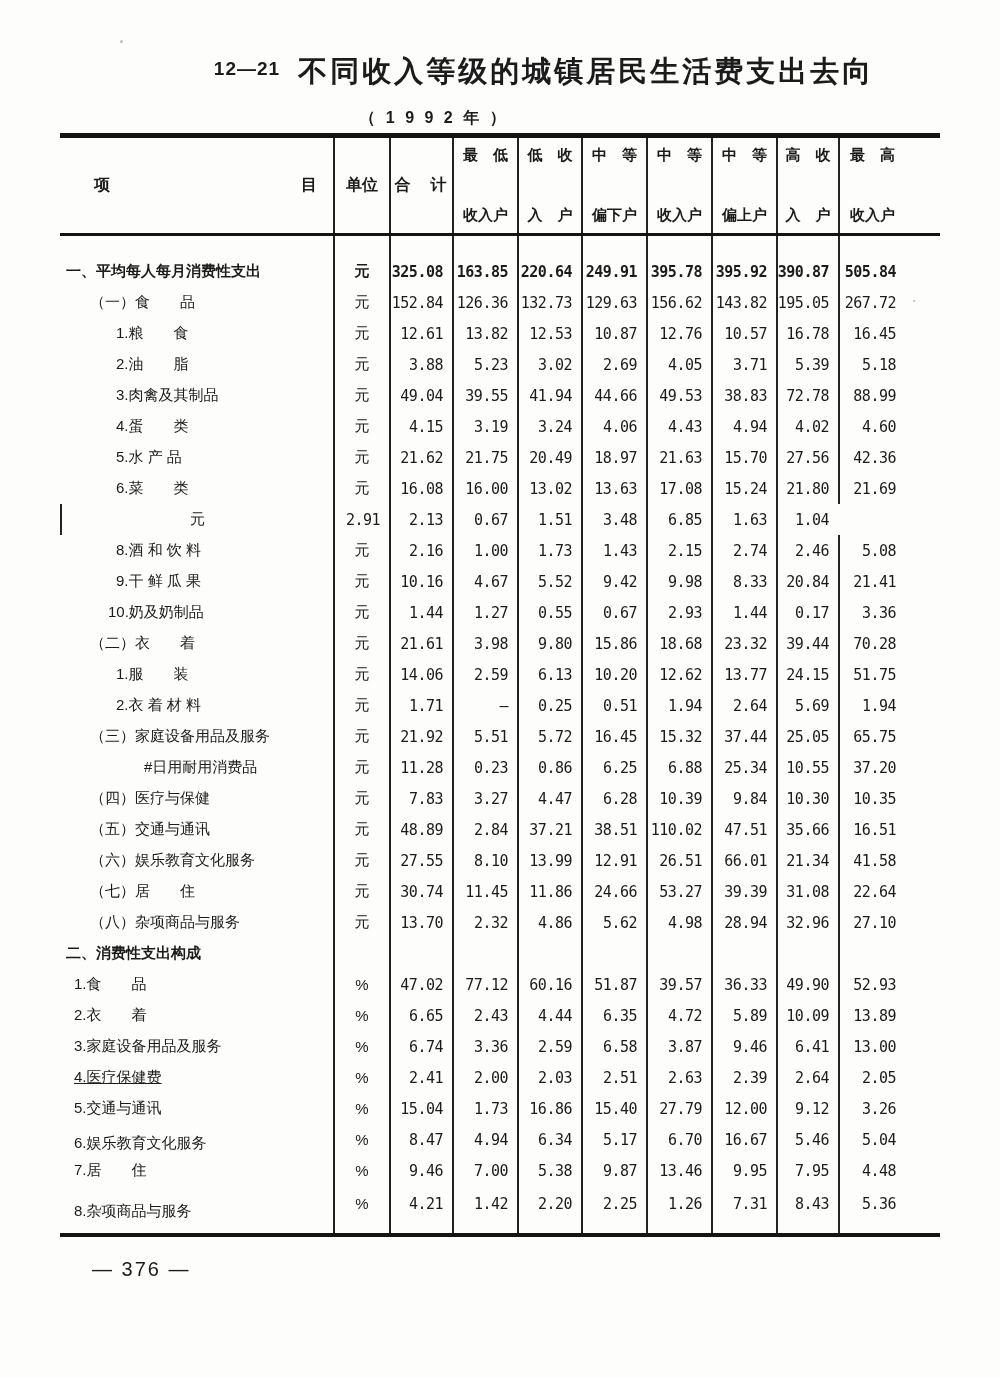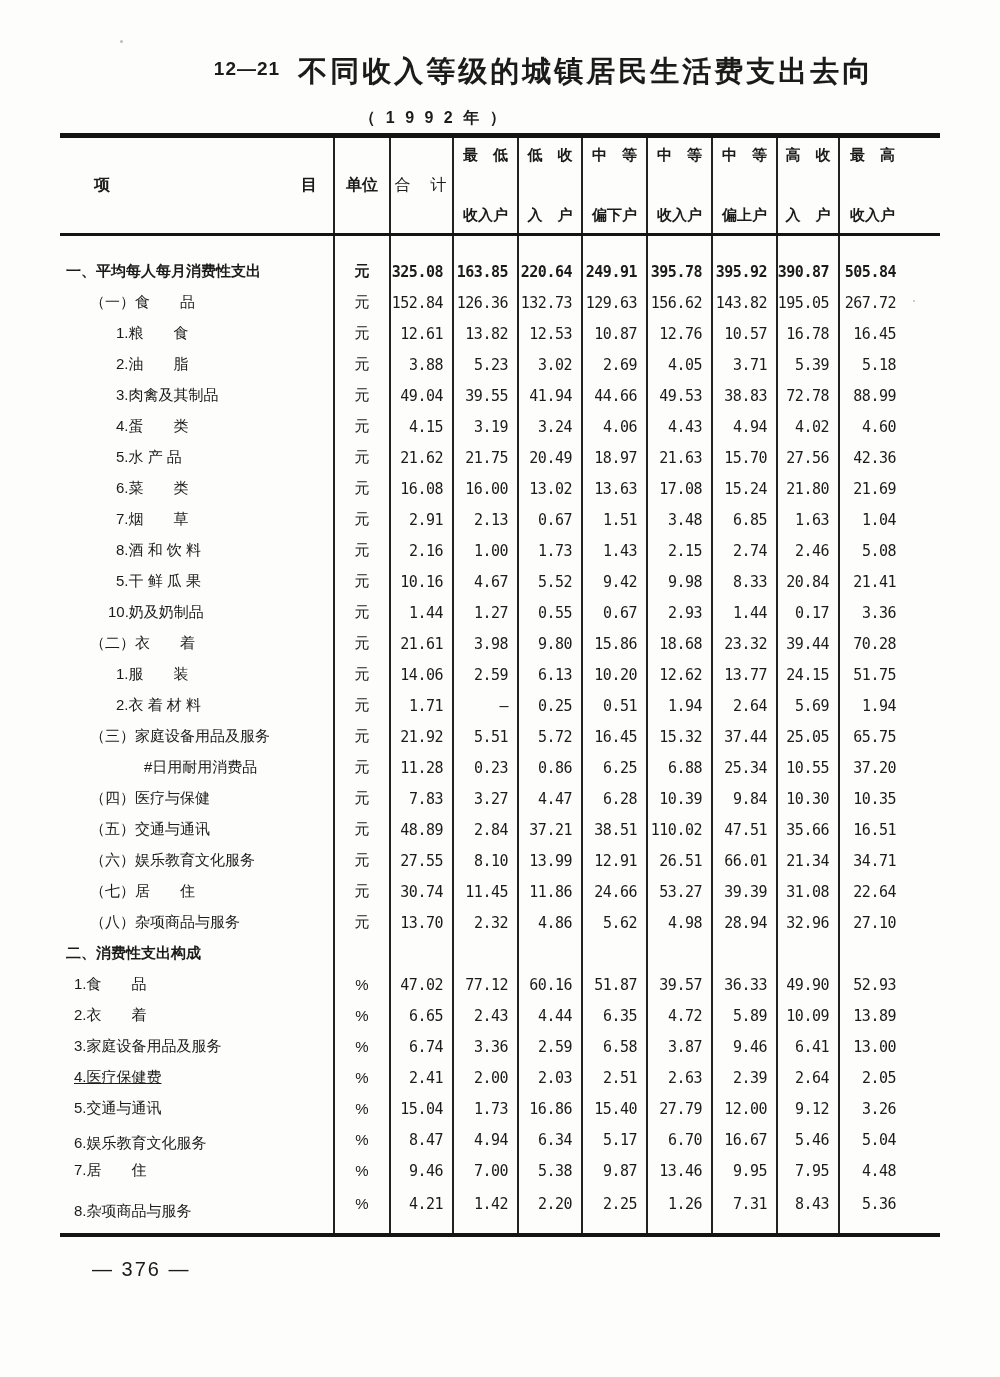--- a/index.html
+++ b/index.html
@@ -44,21 +44,21 @@
   
   .hdr{height:95px;}
   .hdr > div{box-sizing:border-box;}
   .h-item{
     display:flex;align-items:center;justify-content:space-between;
     padding:0 16px 0 34px;font-size:16px;font-weight:600;
   }
   .h-unit{display:flex;align-items:center;justify-content:center;
     font-size:16px;font-weight:600;}
   .h-total{display:flex;align-items:center;justify-content:center;
-    font-size:16px;font-weight:400;letter-spacing:2px;}
+    font-size:16px;font-weight:700;letter-spacing:2px;}
   .h-group{
     display:flex;flex-direction:column;justify-content:space-between;
     align-items:center;padding:9px 0 11px;font-size:15px;font-weight:600;
   }
   .h-group .l1,.h-group .l2{line-height:1;white-space:nowrap;}
 
   
   .row{height:31px;}
   .row > div{
     box-sizing:border-box;display:flex;align-items:center;
@@ -241,21 +241,20 @@
           <div class="c-num bl">16.08</div>
           <div class="c-num bl">16.00</div>
           <div class="c-num bl">13.02</div>
           <div class="c-num bl">13.63</div>
           <div class="c-num bl">17.08</div>
           <div class="c-num bl">15.24</div>
           <div class="c-num bl">21.80</div>
           <div class="c-num bl">21.69</div>
         </div>
         <div class="grid row">
-          <div class="c-label" style="padding-left: 56px;">7.烟　　草</div>
           <div class="c-unit bl">元</div>
           <div class="c-num bl">2.91</div>
           <div class="c-num bl">2.13</div>
           <div class="c-num bl">0.67</div>
           <div class="c-num bl">1.51</div>
           <div class="c-num bl">3.48</div>
           <div class="c-num bl">6.85</div>
           <div class="c-num bl">1.63</div>
           <div class="c-num bl">1.04</div>
         </div>
@@ -265,21 +264,21 @@
           <div class="c-num bl">2.16</div>
           <div class="c-num bl">1.00</div>
           <div class="c-num bl">1.73</div>
           <div class="c-num bl">1.43</div>
           <div class="c-num bl">2.15</div>
           <div class="c-num bl">2.74</div>
           <div class="c-num bl">2.46</div>
           <div class="c-num bl">5.08</div>
         </div>
         <div class="grid row">
-          <div class="c-label" style="padding-left: 56px;">5.干 鲜 瓜 果</div>
+          <div class="c-label" style="padding-left: 56px;">9.干 鲜 瓜 果</div>
           <div class="c-unit bl">元</div>
           <div class="c-num bl">10.16</div>
           <div class="c-num bl">4.67</div>
           <div class="c-num bl">5.52</div>
           <div class="c-num bl">9.42</div>
           <div class="c-num bl">9.98</div>
           <div class="c-num bl">8.33</div>
           <div class="c-num bl">20.84</div>
           <div class="c-num bl">21.41</div>
         </div>
@@ -382,21 +381,21 @@
         <div class="grid row">
           <div class="c-label" style="padding-left: 30px;">（六）娱乐教育文化服务</div>
           <div class="c-unit bl">元</div>
           <div class="c-num bl">27.55</div>
           <div class="c-num bl">8.10</div>
           <div class="c-num bl">13.99</div>
           <div class="c-num bl">12.91</div>
           <div class="c-num bl">26.51</div>
           <div class="c-num bl">66.01</div>
           <div class="c-num bl">21.34</div>
-          <div class="c-num bl">34.71</div>
+          <div class="c-num bl">41.58</div>
         </div>
         <div class="grid row">
           <div class="c-label" style="padding-left: 30px;">（七）居　　住</div>
           <div class="c-unit bl">元</div>
           <div class="c-num bl">30.74</div>
           <div class="c-num bl">11.45</div>
           <div class="c-num bl">11.86</div>
           <div class="c-num bl">24.66</div>
           <div class="c-num bl">53.27</div>
           <div class="c-num bl">39.39</div>

